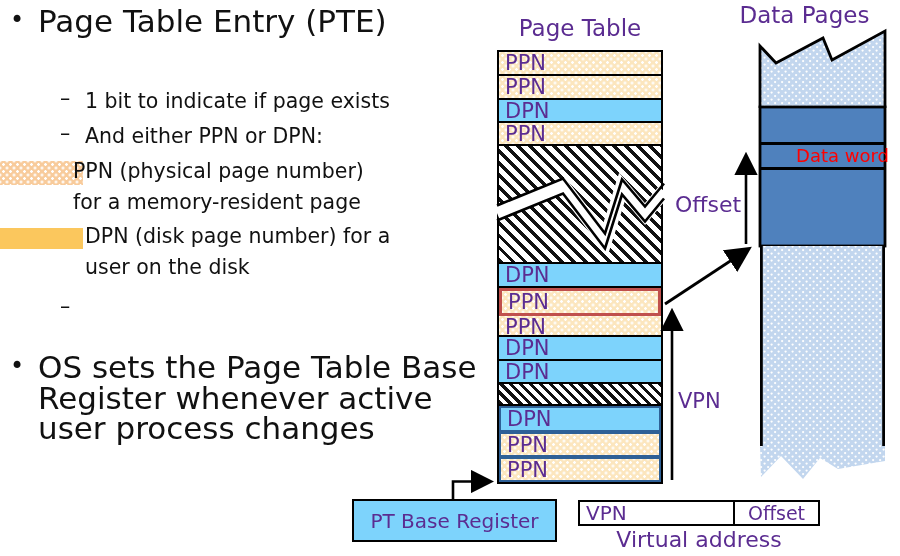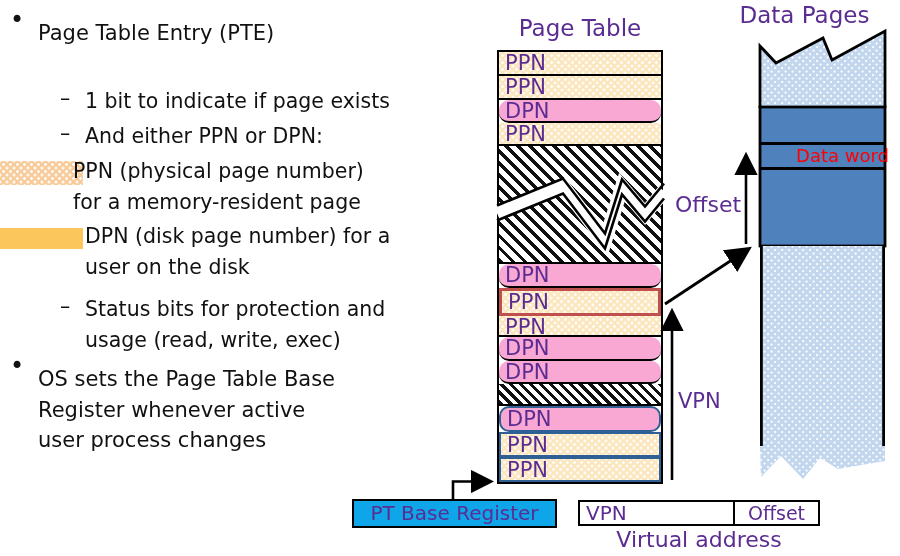--- a/index.html
+++ b/index.html
@@ -4,21 +4,21 @@
 <style>
   html,body{margin:0;padding:0;background:#fff;}
   .canvas{
     position:relative; width:900px; height:556px; background:#fff;
     font-family:"DejaVu Sans","Liberation Sans",sans-serif;
     color:#111; overflow:hidden;
   }
   .abs{position:absolute;}
   
   .btxt{position:absolute; color:#111; white-space:nowrap;}
-  .lvl1{font-size:21px; line-height:30.5px;margin-top:12px;}
+  .lvl1{font-size:31px; line-height:30.5px;}
   .lvl2{font-size:20.5px; line-height:31px;}
   .marker{position:absolute; color:#111;}
   #mk-b1{left:10px; top:6px;  font-size:24px;}
   #mk-b2{left:10px; top:352px;font-size:24px;}
   #mk-s1{left:60px; top:86px; font-size:20.5px;}
   #mk-s2{left:60px; top:121px;font-size:20.5px;}
   #mk-s3{left:60px; top:294px;font-size:20.5px;}
   #b1{left:38px; top:6px;}
   #sub1{left:85px; top:86px;}
   #sub2{left:85px; top:121px;}
@@ -45,38 +45,38 @@
   .pt-row:nth-child(3){height:23px}.pt-row:nth-child(4){height:23px}
   .pt-row:nth-child(5){height:118px}.pt-row:nth-child(6){height:24px}
   .pt-row:nth-child(7){height:28px}.pt-row:nth-child(8){height:21px}
   .pt-row:nth-child(9){height:24px}.pt-row:nth-child(10){height:23px}
   .pt-row:nth-child(11){height:22px}.pt-row:nth-child(12){height:26px}
   .pt-row:nth-child(13){height:25px}
   .ppn{background-color:#FCE6BE;
     background-image:radial-gradient(circle,#fff 1.2px,rgba(255,255,255,0) 1.5px),
                      radial-gradient(circle,#fff 1.2px,rgba(255,255,255,0) 1.5px);
     background-size:7px 7px; background-position:0 0,3.5px 3.5px;}
-  .dpn{background:#f9a8d4;border-radius:10px;}
+  .dpn{background:#7dd3fc;}
   .hatch-big{background:repeating-linear-gradient(45deg,#111 0 3.5px,#fff 3.5px 8.5px);}
   .hatch{background:repeating-linear-gradient(45deg,#111 0 3px,#fff 3px 7px);}
   .hl-red{border:3px solid #C0504D !important;}
   .hl-blue{border:2.5px solid #2E6096 !important;}
   .pt-label{display:block; font-size:21px; line-height:1.0; padding:1px 0 0 6px;
     color:#5B2C91;}
   
   .dp-title{left:727px; top:2px; width:155px; text-align:center;
     font-size:23px; color:#5B2C91; z-index:6;}
   .lab-offset{left:675px; top:192px; font-size:22px; color:#5B2C91; z-index:6;}
   .lab-vpn{left:678px; top:389px; font-size:21px; color:#5B2C91; z-index:6;}
   .lab-dataword{left:762px; top:145px; width:121px; text-align:center;
     font-size:18px; color:#FF0000; z-index:6;padding-left:20px;}
-  .ptbase-box{left:352px; top:499px; width:205px; height:29px;
+  .ptbase-box{left:352px; top:499px; width:205px; height:43px;
     border:2.5px solid #000; box-sizing:border-box; z-index:6;
-    display:flex; align-items:flex-start; justify-content:center;
-    font-size:20px; color:#5B2C91; background:#0ea5e9;}
+    display:flex; align-items:center; justify-content:center;
+    font-size:20px; color:#5B2C91; background:#7dd3fc;}
   .va-box{left:578px; top:500px; width:242px; height:26px;
     border:2.5px solid #000; box-sizing:border-box; display:flex; z-index:6;
     background:#fff;}
   .va-vpn{width:155px; box-sizing:border-box; border-right:2.5px solid #000;
     font-size:20px; color:#5B2C91; padding-left:6px; display:flex; align-items:center;}
   .va-offset{flex:1; font-size:19px; color:#5B2C91; display:flex;
     align-items:center; justify-content:center;}
   .va-caption{left:578px; top:527px; width:242px; text-align:center;
     font-size:22px; color:#5B2C91; z-index:6;}
   
@@ -104,24 +104,20 @@
     <div>for a memory-resident page</div>
   </div>
 
   <div class="swatch" id="swatch-dpn"></div>
   <div class="btxt lvl2" id="legend-dpn-text">
     <div>DPN (disk page number) for a</div>
     <div>user on the disk</div>
   </div>
 
   <span class="marker" id="mk-s3">–</span>
-  <div class="btxt lvl2" id="sub3">
-    <div>Status bits for protection and</div>
-    <div>usage (read, write, exec)</div>
-  </div>
 
   <span class="marker" id="mk-b2">•</span>
   <div class="btxt lvl1" id="b2">
     <div>OS sets the Page Table Base</div>
     <div>Register whenever active</div>
     <div>user process changes</div>
   </div>
 
   <div class="abs pt-title">Page Table</div>
   <div class="abs page-table" id="page-table">

